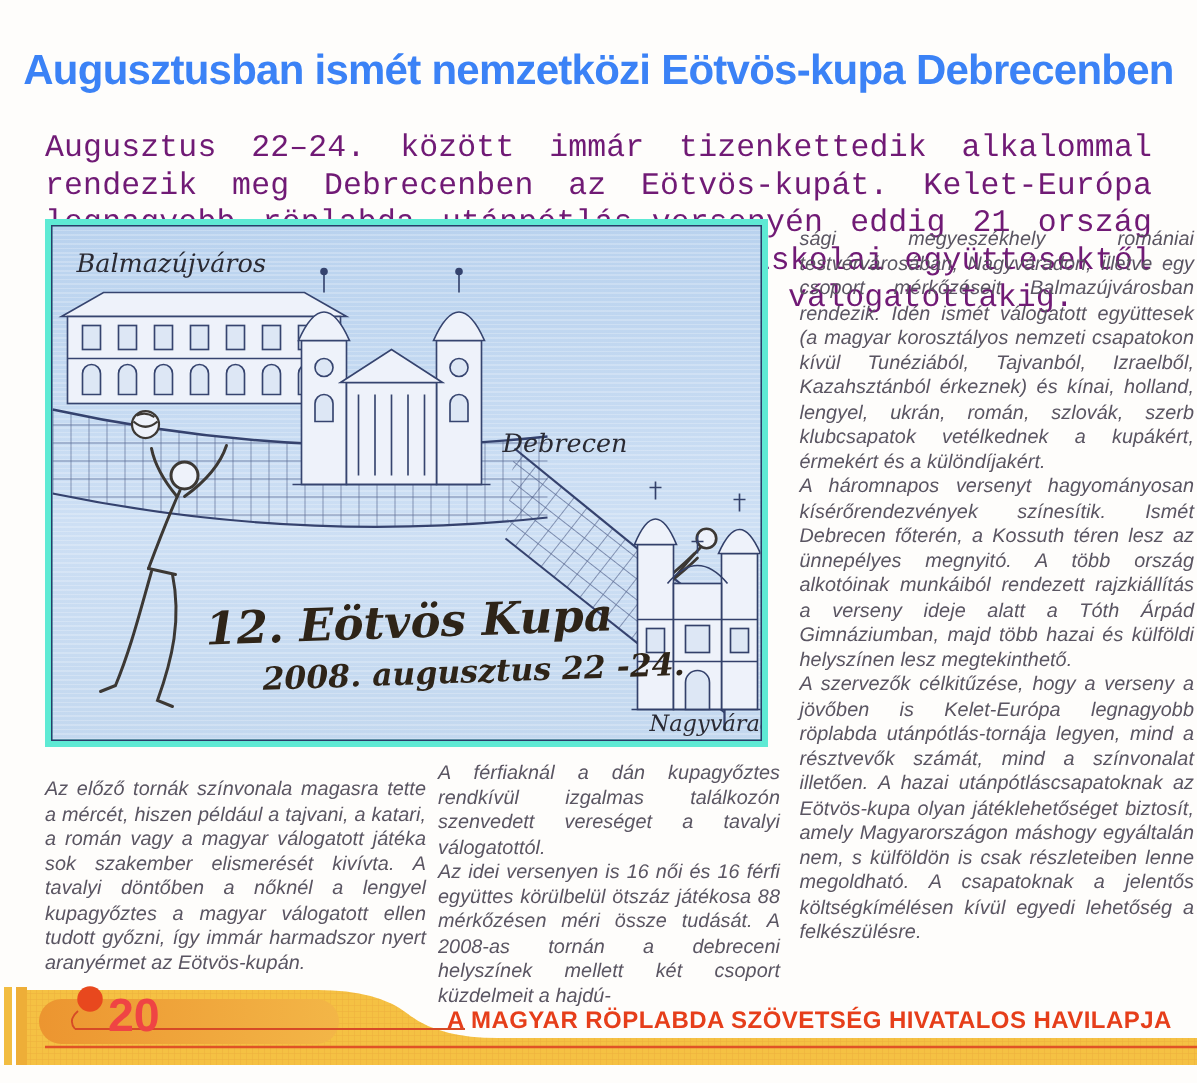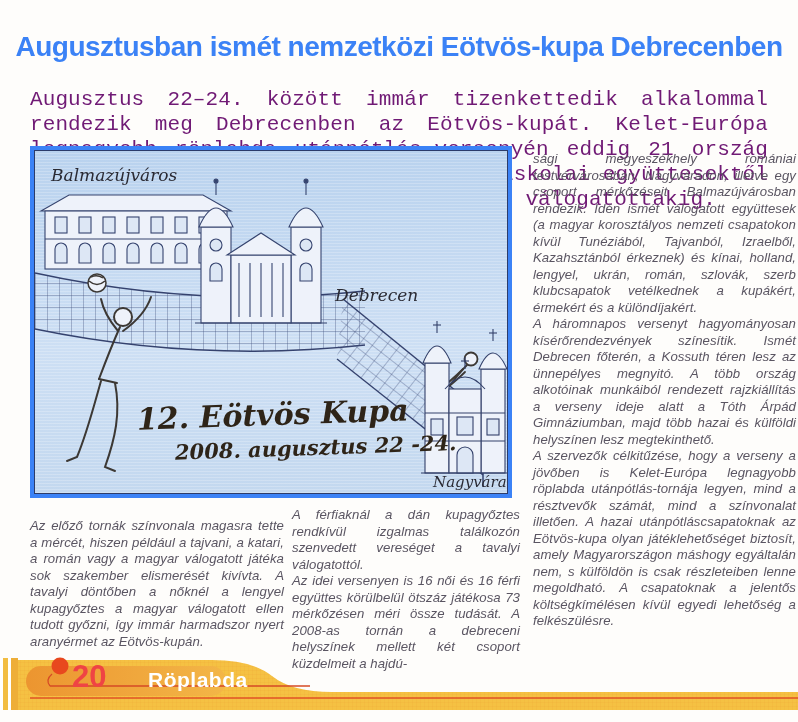--- a/index.html
+++ b/index.html
@@ -9,21 +9,21 @@
   
   .headline{position:absolute;left:0;top:12px;width:100%;text-align:center;
     font-size:28px;font-weight:700;letter-spacing:-0.5px;color:#3b82f6;}
 
   
   .intro{position:absolute;left:30px;top:66px;width:738px;
     font-size:21px;line-height:25px;color:#701a75;text-align:justify;letter-spacing:0.1px;font-family:Liberation Mono, monospace;}
 
   
   .illo-frame{position:absolute;left:30px;top:146px;width:482px;height:352px;
-    background:#3b82f6;box-sizing:border-box;padding:4px;}
+    background:#5eead4;box-sizing:border-box;padding:4px;}
   .illo-inner{width:100%;height:100%;box-sizing:border-box;border:1.5px solid #2c3c6a;
     background:
       repeating-linear-gradient(0deg, rgba(255,255,255,0.22) 0 1px, rgba(255,255,255,0) 1px 3px),
       linear-gradient(180deg,#b9d2ee 0%, #cddff4 58%, #c3d8ef 100%);}
   .illo-inner svg{display:block;width:100%;height:100%;}
   .hand{font-family:"DejaVu Serif",serif;font-style:italic;fill:#2a2a33;}
   .hand-big{font-family:"DejaVu Serif",serif;font-style:italic;font-weight:bold;fill:#2e2418;}
 
   
   .col{font-size:13.2px;line-height:16.5px;color:#5a5562;text-align:justify;letter-spacing:0.05px;}
@@ -179,21 +179,21 @@
     <p>A háromnapos versenyt hagyományosan kísérőrendezvények színesítik. Ismét Debrecen főterén, a Kossuth téren lesz az ünnepélyes megnyitó. A több ország alkotóinak munkáiból rendezett rajzkiállítás a verseny ideje alatt a Tóth Árpád Gimnáziumban, majd több hazai és külföldi helyszínen lesz megtekinthető.</p>
     <p>A szervezők célkitűzése, hogy a verseny a jövőben is Kelet-Európa legnagyobb röplabda utánpótlás-tornája legyen, mind a résztvevők számát, mind a színvonalat illetően. A hazai utánpótláscsapatoknak az Eötvös-kupa olyan játéklehetőséget biztosít, amely Magyarországon máshogy egyáltalán nem, s külföldön is csak részleteiben lenne megoldható. A csapatoknak a jelentős költségkímélésen kívül egyedi lehetőség a felkészülésre.</p>
   </div>
 
   <div class="col col-left">
     <p>Az előző tornák színvonala magasra tette a mércét, hiszen például a tajvani, a katari, a román vagy a magyar válogatott játéka sok szakember elismerését kivívta. A tavalyi döntőben a nőknél a lengyel kupagyőztes a magyar válogatott ellen tudott győzni, így immár harmadszor nyert aranyérmet az Eötvös-kupán.</p>
   </div>
 
   <div class="col col-mid">
     <p>A férfiaknál a dán kupagyőztes rendkívül izgalmas találkozón szenvedett vereséget a tavalyi válogatottól.</p>
-    <p>Az idei versenyen is 16 női és 16 férfi együttes körülbelül ötszáz játékosa 73 mérkőzésen méri össze tudását. A 2008-as tornán a debreceni helyszínek mellett két csoport küzdelmeit a hajdú-</p>
+    <p>Az idei versenyen is 16 női és 16 férfi együttes körülbelül ötszáz játékosa 88 mérkőzésen méri össze tudását. A 2008-as tornán a debreceni helyszínek mellett két csoport küzdelmeit a hajdú-</p>
   </div>
 
   <div class="footer">
     <svg width="798" height="64" viewBox="0 0 798 64">
       <defs>
         <pattern id="weave" width="4" height="4" patternUnits="userSpaceOnUse">
           <path d="M0 0 H4 M0 0 V4" stroke="#e89b34" stroke-width="0.7" opacity="0.45" fill="none"></path>
         </pattern>
         <linearGradient id="gradOr" x1="0" y1="0" x2="1" y2="0">
           <stop offset="0" stop-color="#ec9530"></stop>
@@ -203,16 +203,16 @@
       <path d="M18,10 H212 Q252,10 272,26 Q292,42 332,42 H798 V60 H18 Z" fill="#f5c143"></path>
       <path d="M18,10 H212 Q252,10 272,26 Q292,42 332,42 H798 V60 H18 Z" fill="url(#weave)"></path>
       <rect x="26" y="16" width="200" height="30" rx="15" fill="url(#gradOr)"></rect>
       <line x1="50" y1="36" x2="310" y2="36" stroke="#d64a26" stroke-width="1.3"></line>
       <path d="M52,24 Q45,30 50,36" fill="none" stroke="#d64a26" stroke-width="1.2"></path>
       <circle cx="60" cy="16" r="8.5" fill="#e8481e"></circle>
       <line x1="30" y1="48" x2="798" y2="48" stroke="#e05226" stroke-width="1.6"></line>
     </svg>
     <div class="footer-stripes"></div>
     <div class="page-num">20</div>
-    <div class="section-name">Röplabda</div>
+    <div class="mag-line">A MAGYAR RÖPLABDA SZÖVETSÉG HIVATALOS HAVILAPJA</div>
   </div>
 
 </div>
 
 </body></html>

